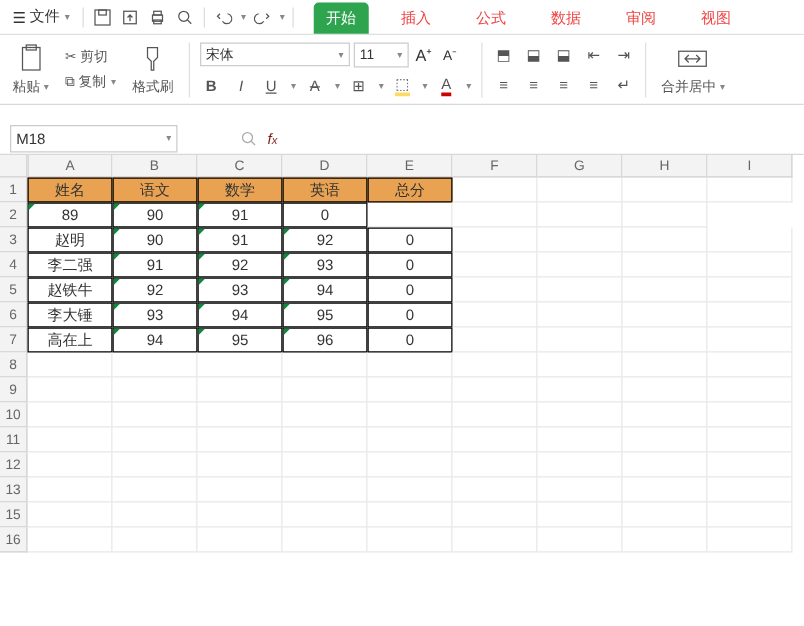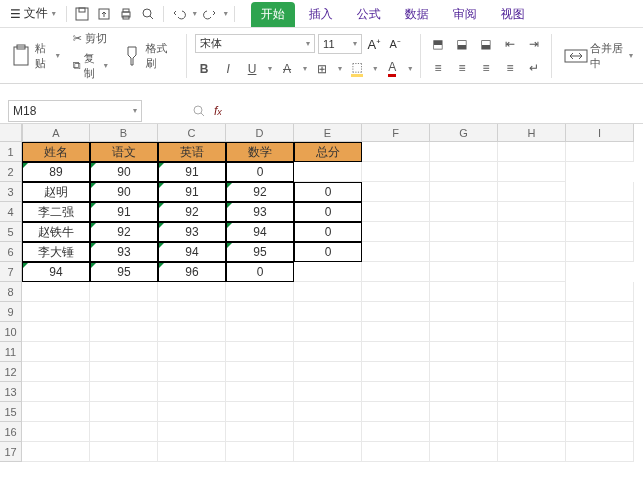--- a/index.html
+++ b/index.html
@@ -1,25 +1,25 @@
 <!DOCTYPE html>
 <html><head>
 <meta charset="utf-8">
 <style>
 *{box-sizing:border-box;margin:0;padding:0;font-family:"Microsoft YaHei",Arial,sans-serif}
 body{background:#fff;font-size:12px;color:#333;width:643px;height:501px;overflow:hidden;user-select:none}
 .menubar{display:flex;align-items:center;height:28px;padding:0 6px;gap:4px;border-bottom:1px solid #e0e0e0}
 .menubar .filebtn{display:flex;align-items:center;gap:3px;padding:2px 4px}
 .menubar .ico{width:18px;height:18px;display:inline-flex;align-items:center;justify-content:center;color:#555}
 .menubar .sep{width:1px;height:16px;background:#ddd;margin:0 2px}
-.tabbar{display:flex;align-items:flex-end;height:26px;padding-left:260px;gap:4px}
-.tab{padding:4px 10px;color:#4c1d95}
+.tabbar{display:flex;align-items:flex-end;height:26px;padding-left:260px;gap:16px}
+.tab{padding:4px 10px;color:#ef4444}
 .tab.active{background:#2ea44f;color:#fff;border-radius:4px 4px 0 0}
 .ribbon{display:flex;align-items:center;height:56px;border-bottom:1px solid #d8d8d8;padding:0 6px;gap:6px}
-.ribgrp{display:flex;flex-direction:row;align-items:center;gap:2px;padding:0 4px}
+.ribgrp{display:flex;flex-direction:column;align-items:center;gap:2px;padding:0 4px}
 .ribgrp .big{width:26px;height:26px;display:flex;align-items:center;justify-content:center;color:#555}
 .ribgrp .lbl{font-size:11px;color:#555;display:flex;align-items:center;gap:2px}
 .ribcol{display:flex;flex-direction:column;gap:3px}
 .ribrow{display:flex;align-items:center;gap:3px}
 .ribbtn{display:flex;align-items:center;gap:3px;padding:1px 3px;font-size:11px;color:#555}
 .ribsep{width:1px;height:44px;background:#e0e0e0;margin:0 2px}
 .fontsel{border:1px solid #ccc;height:19px;width:120px;padding:0 4px;font-size:11px;display:flex;align-items:center;justify-content:space-between;background:#fff}
 .sizesel{border:1px solid #ccc;height:20px;width:44px;padding:0 4px;font-size:11px;display:flex;align-items:center;justify-content:space-between;background:#fff}
 .fmtrow{display:flex;align-items:center;gap:6px;color:#555}
 .fmtbtn{width:18px;height:18px;display:inline-flex;align-items:center;justify-content:center}
@@ -225,22 +225,22 @@
       <div class="colhdr">F</div>
       <div class="colhdr">G</div>
       <div class="colhdr">H</div>
       <div class="colhdr">I</div>
     </div>
   <div class="rows" id="rows">
       <div class="row">
         <div class="rowhdr">1</div>
         <div class="cell dcell hcell">姓名</div>
         <div class="cell dcell hcell">语文</div>
+        <div class="cell dcell hcell">数学</div>
         <div class="cell dcell hcell">英语</div>
-        <div class="cell dcell hcell">数学</div>
         <div class="cell dcell hcell">总分</div>
         <div class="cell"></div>
         <div class="cell"></div>
         <div class="cell"></div>
         <div class="cell"></div>
       </div>
       <div class="row">
         <div class="rowhdr">2</div>
         <div class="cell dcell">89<div class="gm"></div></div>
         <div class="cell dcell">90<div class="gm"></div></div>
@@ -294,20 +294,21 @@
         <div class="cell dcell">94<div class="gm"></div></div>
         <div class="cell dcell">95<div class="gm"></div></div>
         <div class="cell dcell">0</div>
         <div class="cell"></div>
         <div class="cell"></div>
         <div class="cell"></div>
         <div class="cell"></div>
       </div>
       <div class="row">
         <div class="rowhdr">7</div>
+        <div class="cell dcell">高在上</div>
         <div class="cell dcell">94<div class="gm"></div></div>
         <div class="cell dcell">95<div class="gm"></div></div>
         <div class="cell dcell">96<div class="gm"></div></div>
         <div class="cell dcell">0</div>
         <div class="cell"></div>
         <div class="cell"></div>
         <div class="cell"></div>
         <div class="cell"></div>
       </div>
       <div class="row">
@@ -399,26 +400,14 @@
         <div class="cell"></div>
         <div class="cell"></div>
         <div class="cell"></div>
         <div class="cell"></div>
         <div class="cell"></div>
         <div class="cell"></div>
         <div class="cell"></div>
         <div class="cell"></div>
         <div class="cell"></div>
       </div>
-      <div class="row">
-        <div class="rowhdr">17</div>
-        <div class="cell"></div>
-        <div class="cell"></div>
-        <div class="cell"></div>
-        <div class="cell"></div>
-        <div class="cell"></div>
-        <div class="cell"></div>
-        <div class="cell"></div>
-        <div class="cell"></div>
-        <div class="cell"></div>
-      </div>
     </div>
 </div>
 
 </body></html>

